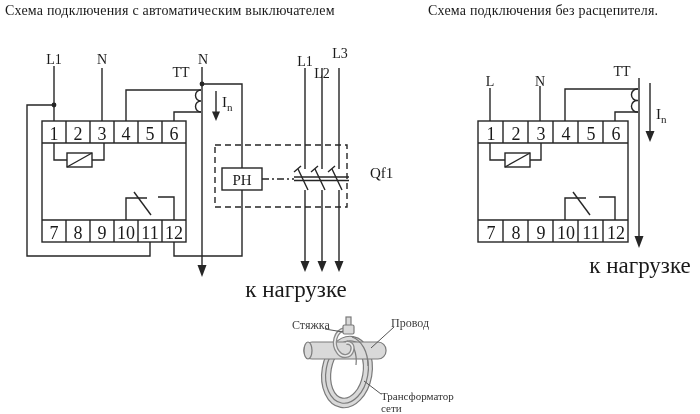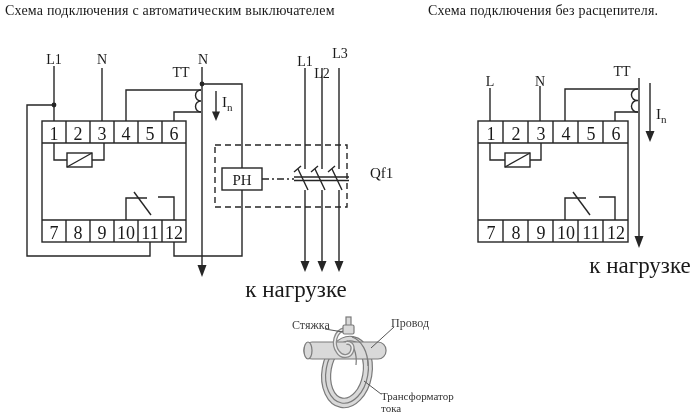--- a/index.html
+++ b/index.html
@@ -194,15 +194,15 @@
   <div class="t term" style="left:491px;top:223px">7</div>
   <div class="t term" style="left:516px;top:223px">8</div>
   <div class="t term" style="left:541px;top:223px">9</div>
   <div class="t term" style="left:566px;top:223px">10</div>
   <div class="t term" style="left:591px;top:223px">11</div>
   <div class="t term" style="left:616px;top:223px">12</div>
 
   <div class="t fig" style="left:292px;top:319px">Стяжка</div>
   <div class="t fig" style="left:391px;top:317px">Провод</div>
   <div class="t fig2" style="left:381px;top:390px">Трансформатор</div>
-  <div class="t fig2" style="left:381px;top:402px">тока</div>
+  <div class="t fig2" style="left:381px;top:402px">сети</div>
 
 </div>
 
 </body></html>

